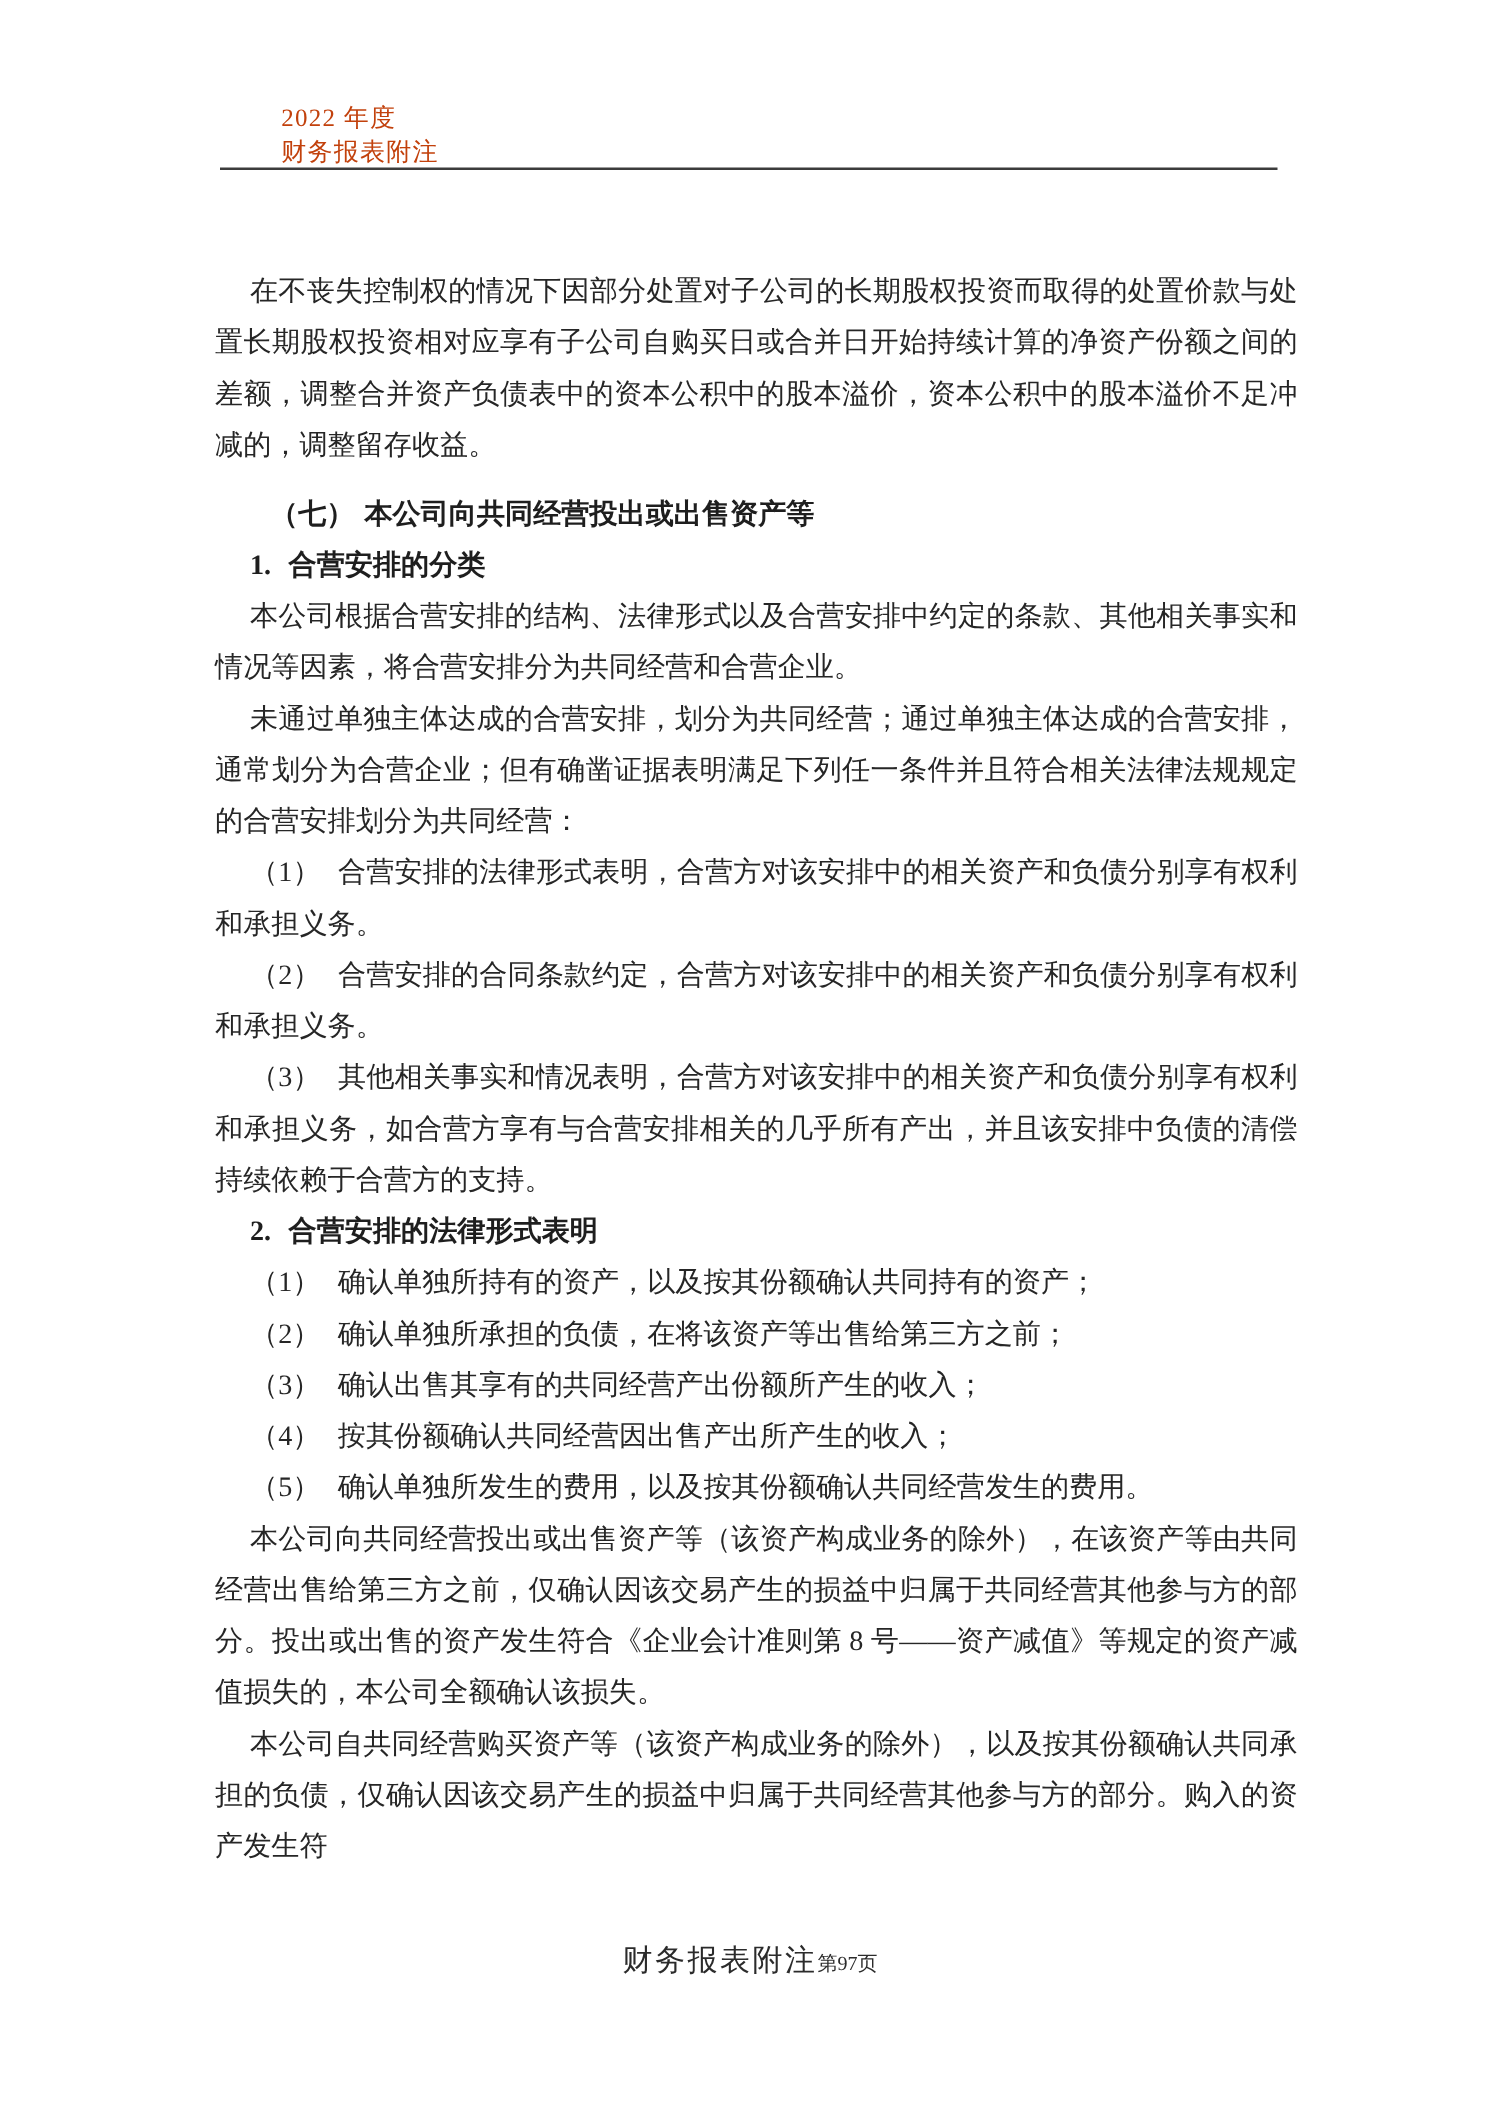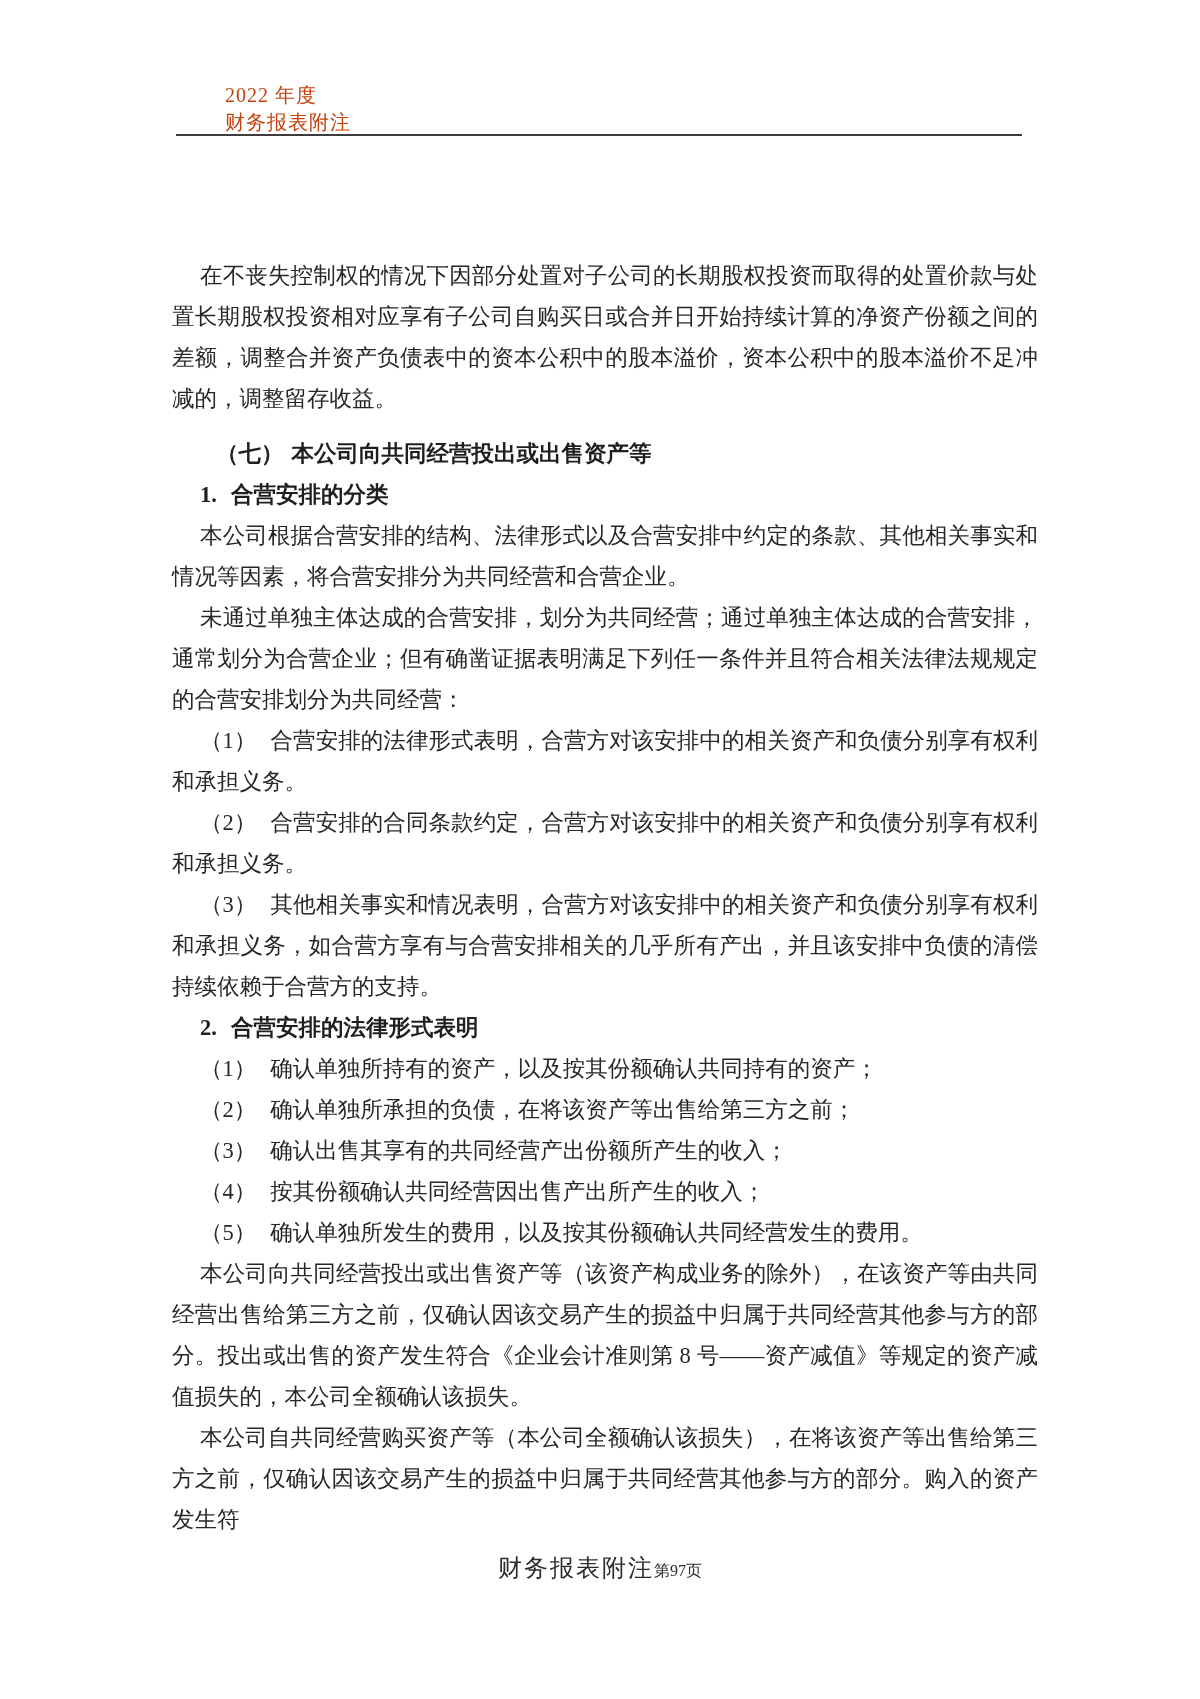--- a/index.html
+++ b/index.html
@@ -33,21 +33,20 @@
   .doc-body{
     position:absolute;
     left:172px;
     top:212px;
     width:866px;
     font-size:22.5px;
     line-height:41px;
     text-align:justify;
     text-justify:inter-ideograph;
     color:#262626;
-    margin-top:43px;
   }
   .doc-body p{
     margin:0;
     text-indent:28px;
   }
   .doc-body p.h-major{
     margin:14px 0 0 0;
     font-weight:bold;
     text-indent:44px;
     color:#1e1e1e;
@@ -105,20 +104,20 @@
     <p class="h-minor"><span class="num">2.</span><span>合营安排的法律形式表明</span></p>
 
 
     <p class="item"><span class="num">（1）</span><span>确认单独所持有的资产，以及按其份额确认共同持有的资产；</span></p>
     <p class="item"><span class="num">（2）</span><span>确认单独所承担的负债，在将该资产等出售给第三方之前；</span></p>
     <p class="item"><span class="num">（3）</span><span>确认出售其享有的共同经营产出份额所产生的收入；</span></p>
     <p class="item"><span class="num">（4）</span><span>按其份额确认共同经营因出售产出所产生的收入；</span></p>
     <p class="item"><span class="num">（5）</span><span>确认单独所发生的费用，以及按其份额确认共同经营发生的费用。</span></p>
 
     <p class="para">本公司向共同经营投出或出售资产等（该资产构成业务的除外），在该资产等由共同经营出售给第三方之前，仅确认因该交易产生的损益中归属于共同经营其他参与方的部分。投出或出售的资产发生符合《企业会计准则第 8 号——资产减值》等规定的资产减值损失的，本公司全额确认该损失。</p>
-    <p class="para">本公司自共同经营购买资产等（本公司全额确认该损失），在将该资产等出售给第三方之前，仅确认因该交易产生的损益中归属于共同经营其他参与方的部分。购入的资产发生符</p>
+    <p class="para">本公司自共同经营购买资产等（该资产构成业务的除外），以及按其份额确认共同承担的负债，仅确认因该交易产生的损益中归属于共同经营其他参与方的部分。购入的资产发生符</p>
   </div>
 
   <div class="footer">
     <span class="footer-title">财务报表附注</span><span class="footer-page">第97页</span>
   </div>
 
 </div>
 
 </body></html>

